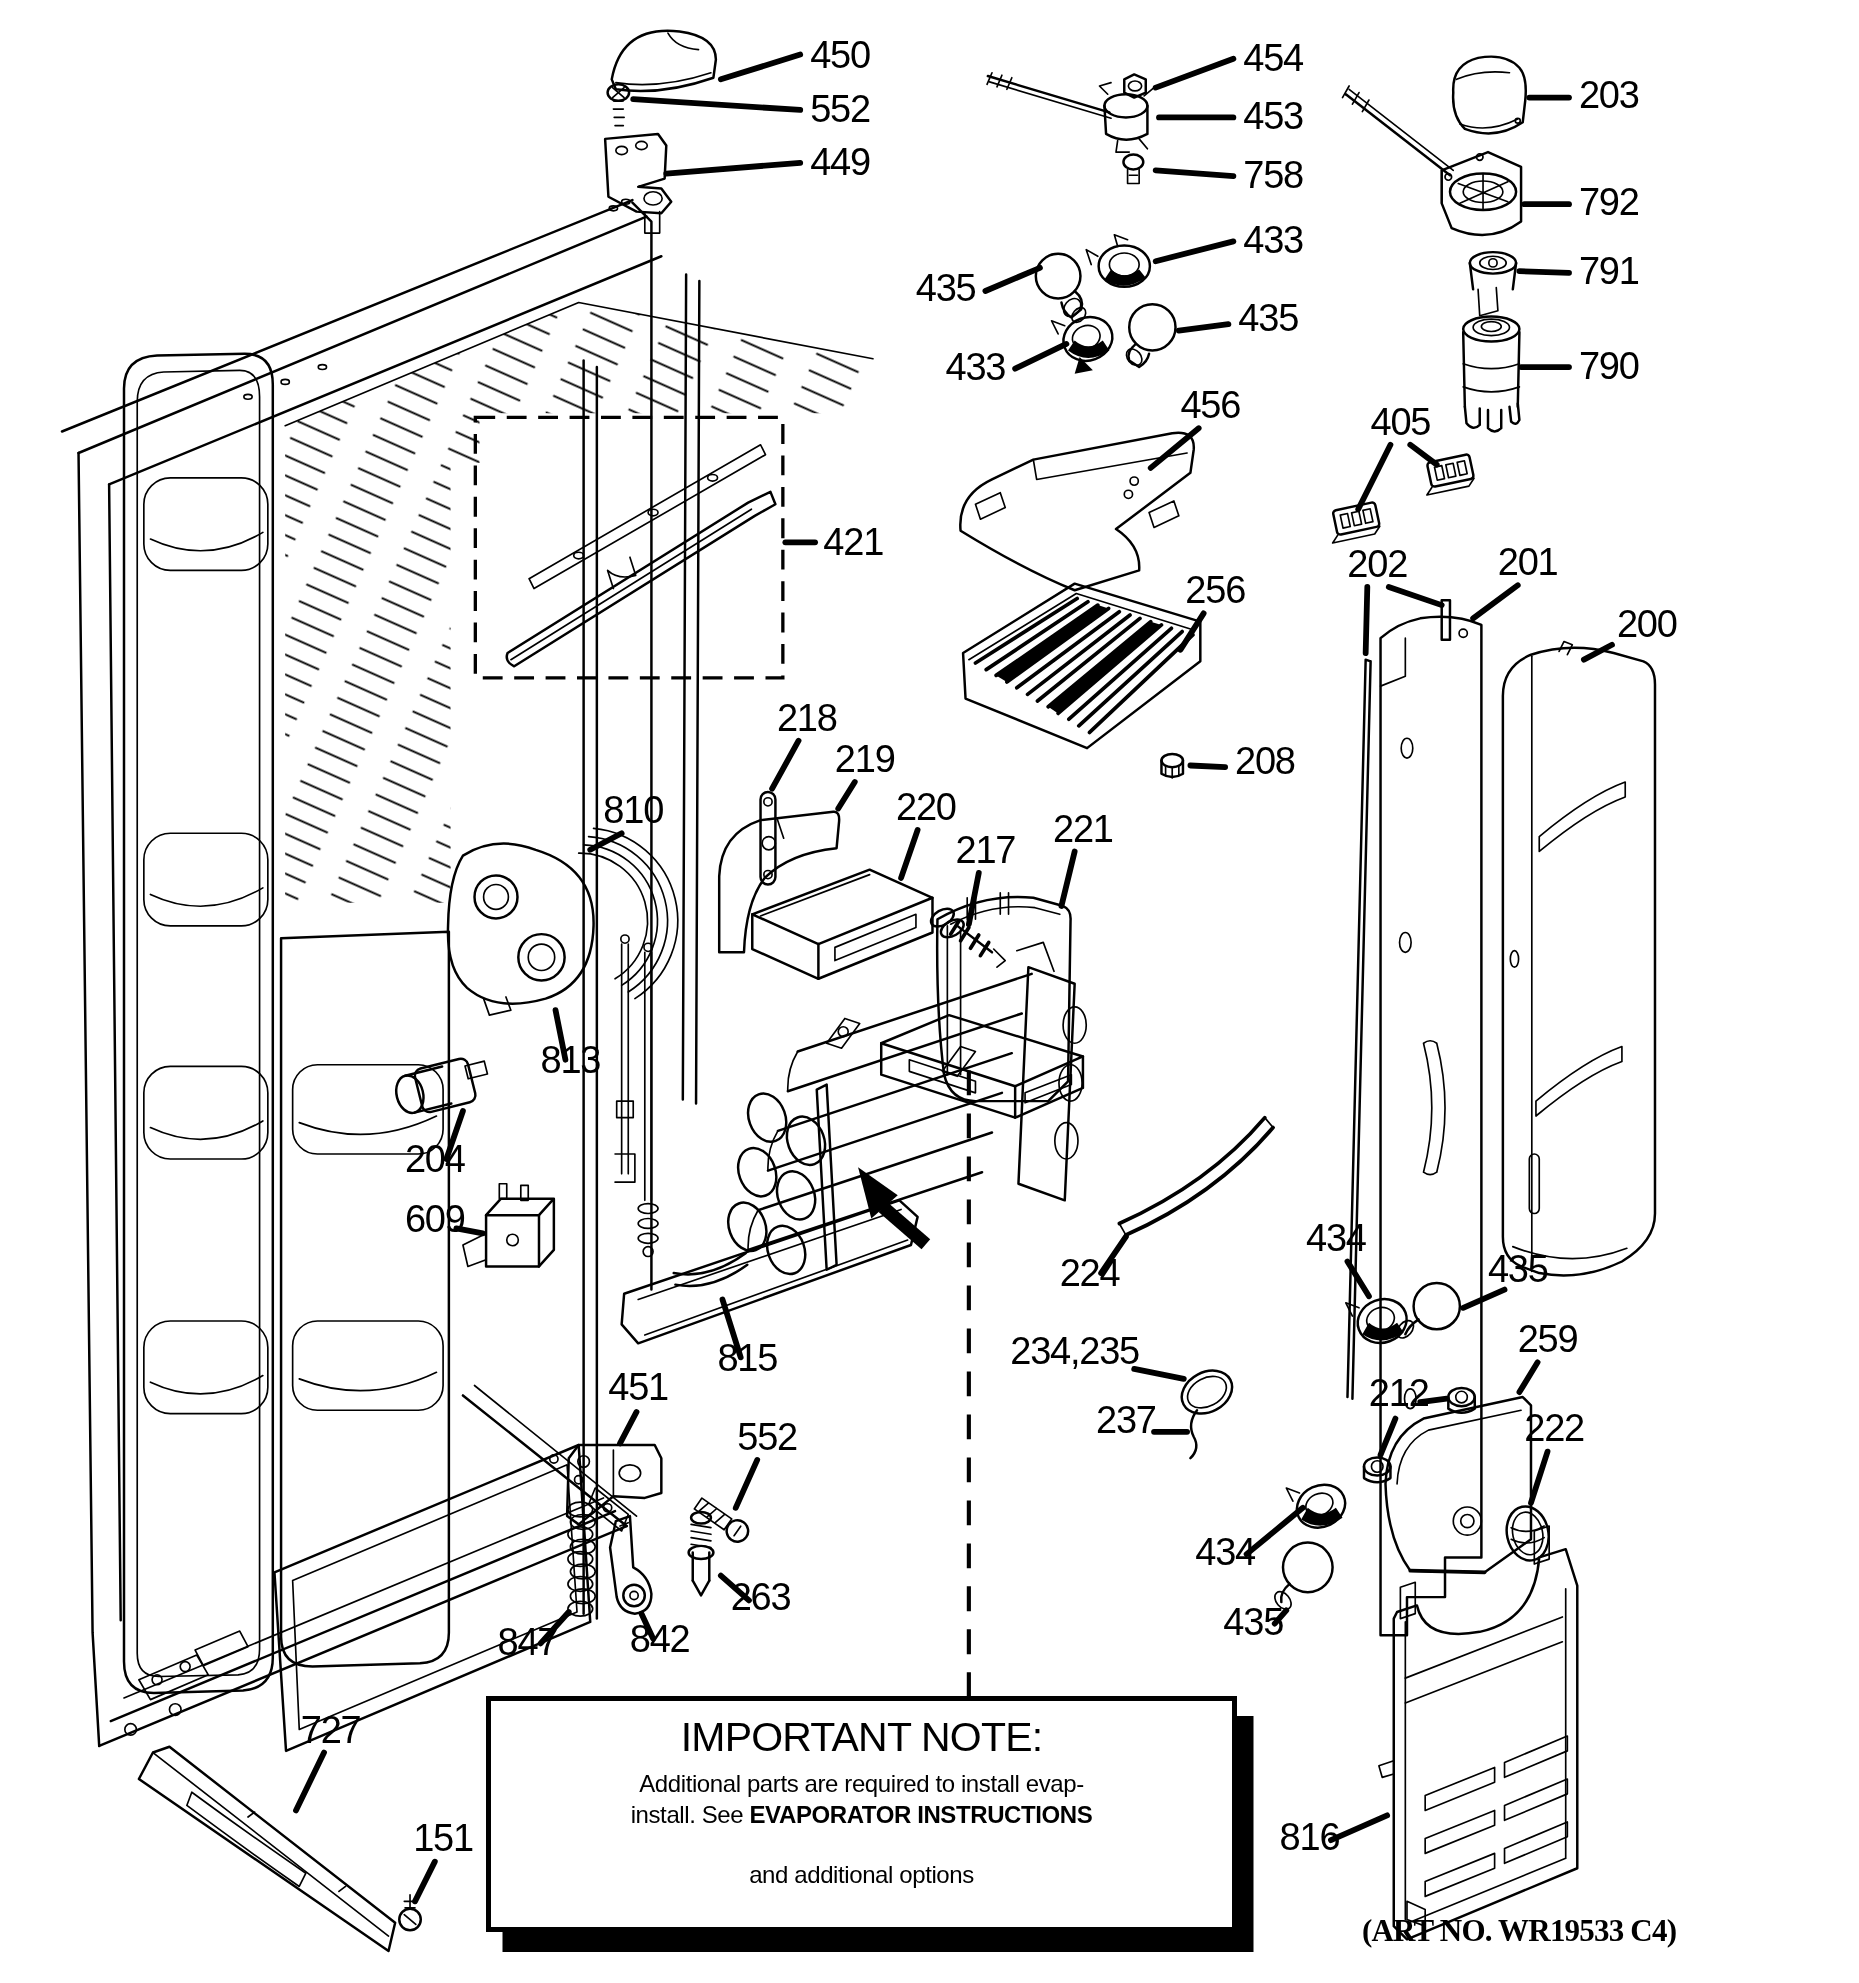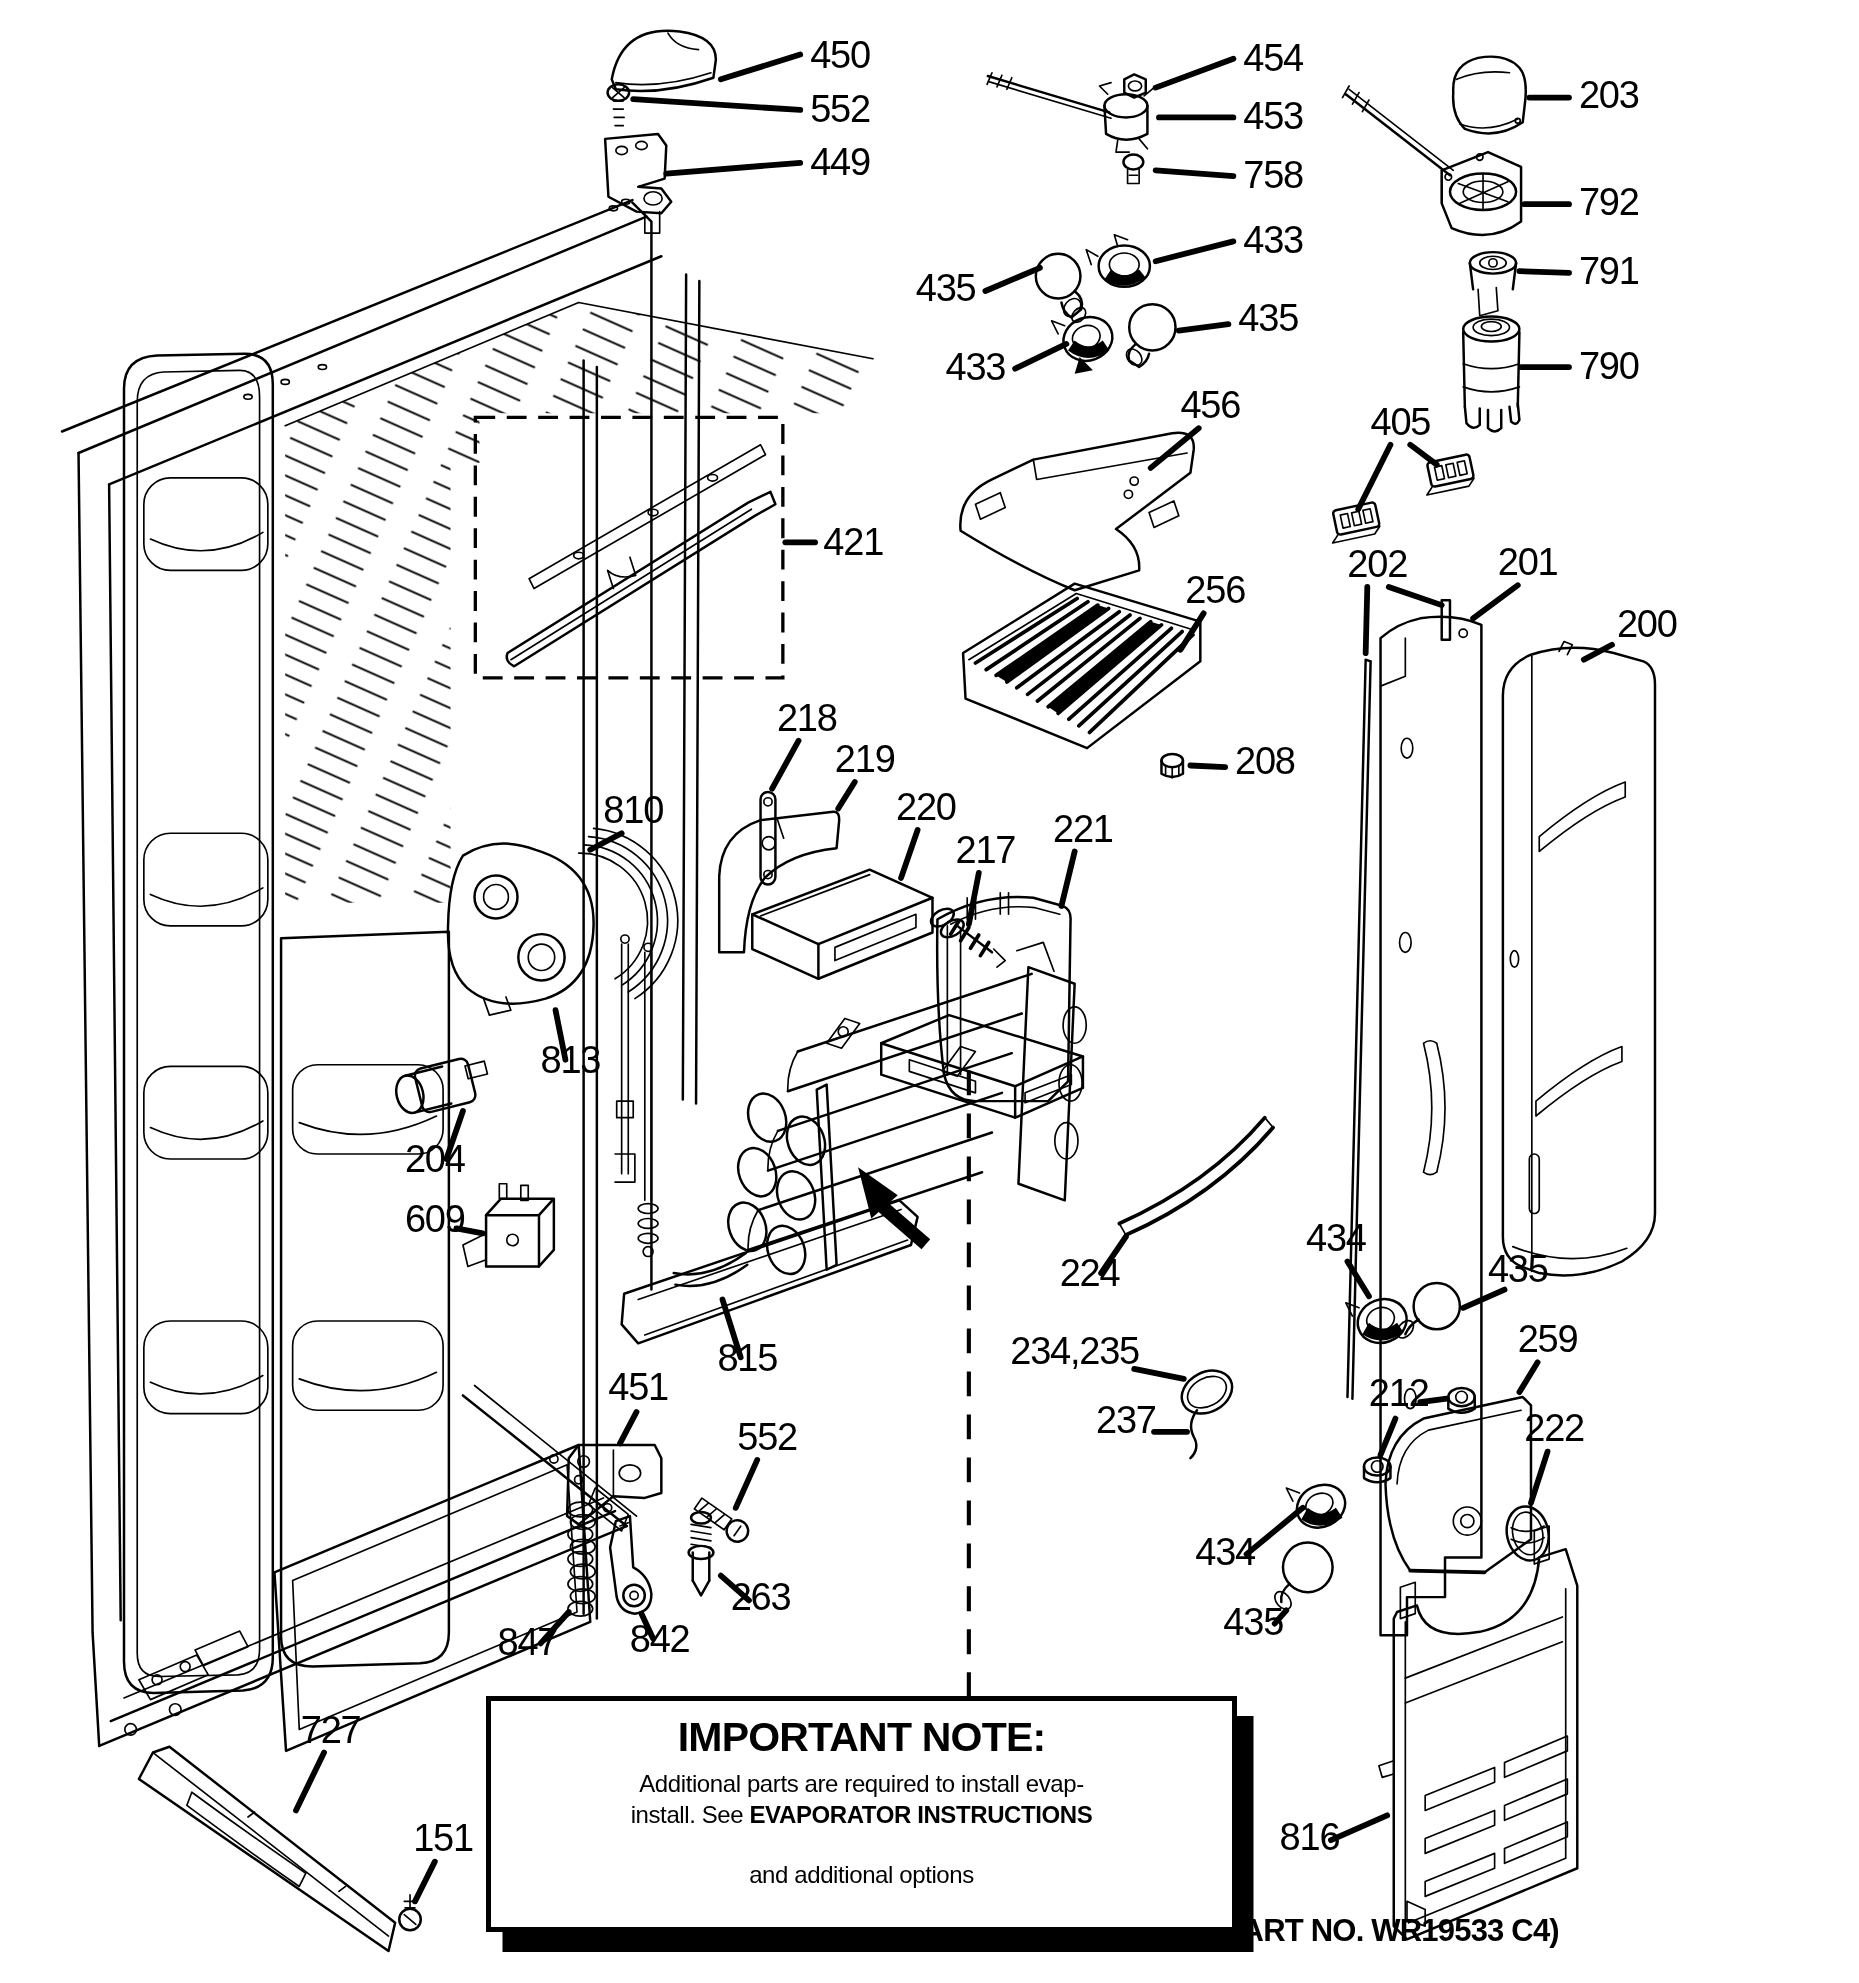--- a/index.html
+++ b/index.html
@@ -10,24 +10,24 @@
   .ln2{fill:none;stroke:#000;stroke-width:2;stroke-linecap:round;stroke-linejoin:round;}
   .ln4{fill:none;stroke:#000;stroke-width:4.5;stroke-linecap:round;stroke-linejoin:round;}
   .fillb{fill:#000;stroke:none;}
   .leader{fill:none;stroke:#000;stroke-width:7;stroke-linecap:round;}
   .callout-num{font-family:"Liberation Sans",sans-serif;font-size:46px;letter-spacing:-1.5px;fill:#000;}
   .dashbox{fill:none;stroke:#000;stroke-width:4;stroke-dasharray:24 14;}
   .dashline{fill:none;stroke:#000;stroke-width:5;stroke-dasharray:30 22;}
   .note-box{position:absolute;left:486px;top:1696px;width:751px;height:236px;
             background:#fff;border:5px solid #000;box-sizing:border-box;
             box-shadow:16.5px 20px 0 0 #000;text-align:center;z-index:5;}
-  .note-title{font-size:41px;font-weight:bold;margin-top:13.2px;letter-spacing:-0.8px;}
+  .note-title{font-size:41px;font-weight:normal;margin-top:13.2px;letter-spacing:-0.8px;}
   .note-body{font-size:24px;line-height:1.26;margin-top:8.3px;letter-spacing:-0.4px;}
-  .art-no{position:absolute;left:1230px;top:1913px;width:331px;text-align:center;
-          font-size:31px;font-weight:bold;letter-spacing:-0.8px;z-index:6;}
+  .art-no{position:absolute;left:1362px;top:1913px;width:331px;
+          font-size:31px;font-weight:bold;letter-spacing:-0.8px;z-index:6;font-family:Liberation Serif, serif;}
 </style>
 </head>
 <body>
 
 <svg id="scene" width="1860" height="1984" viewBox="0 0 2250 2400">
   <defs>
     <pattern id="hatch" width="90" height="22" patternUnits="userSpaceOnUse" patternTransform="rotate(24)">
       <line x1="0" y1="11" x2="90" y2="11" stroke="#000" stroke-width="2.4" stroke-dasharray="52 34"></line>
     </pattern>
   </defs>

